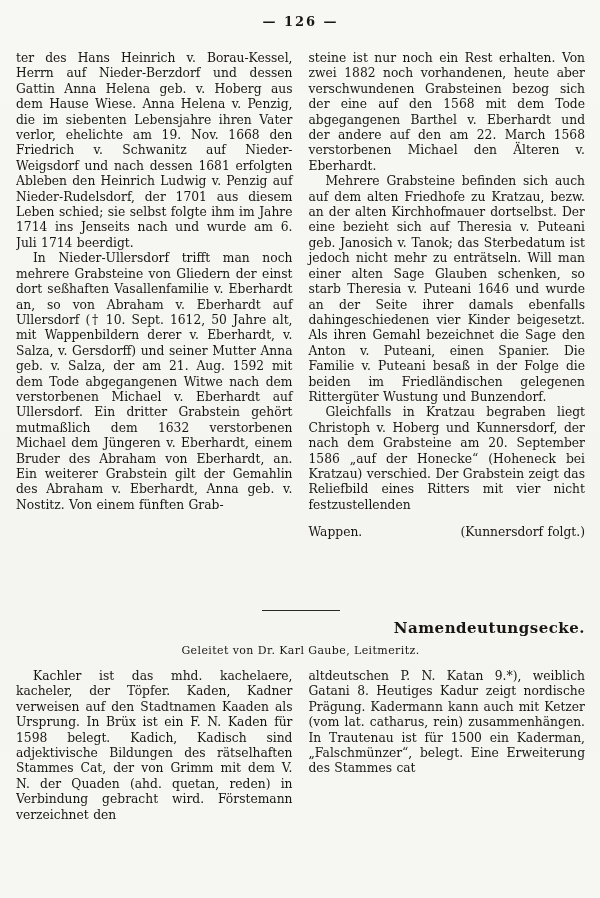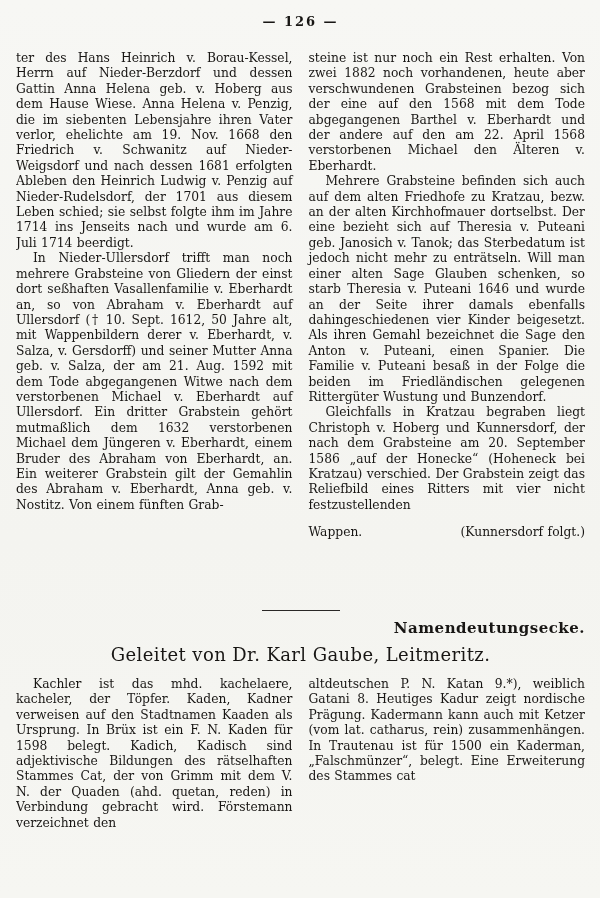--- a/index.html
+++ b/index.html
@@ -71,21 +71,21 @@
   }
   .section-title {
     text-align: right;
     font-size: 15px;
     font-weight: bold;
     margin: 8px 0 7px 0;
     letter-spacing: 0.5px;
   }
   .section-subtitle {
     text-align: center;
-    font-size: 18px;
+    font-size: 11px;
     margin: 0 0 12px 0;
     letter-spacing: 0.4px;
   }
   .footnote {
     margin-top: 14px;
   }
   .footnote-rule {
     width: 72px;
     height: 0;
     border-top: 1.3px solid #2a2826;
@@ -105,21 +105,21 @@
 <div class="page">
 
   <div class="page-header">— 126 —</div>
 
   <div class="columns top-section">
     <div class="col">
       <p class="noindent">ter des Hans Heinrich v. Borau-Kessel, Herrn auf Nieder-Berzdorf und dessen Gattin Anna Helena geb. v. Hoberg aus dem Hause Wiese. Anna Helena v. Penzig, die im siebenten Lebensjahre ihren Vater verlor, ehelichte am 19. Nov. 1668 den Friedrich v. Schwanitz auf Nieder-Weigsdorf und nach dessen 1681 erfolgten Ableben den Heinrich Ludwig v. Penzig auf Nieder-Rudelsdorf, der 1701 aus diesem Leben schied; sie selbst folgte ihm im Jahre 1714 ins Jenseits nach und wurde am 6. Juli 1714 beerdigt.</p>
       <p>In Nieder-Ullersdorf trifft man noch mehrere Grabsteine von Gliedern der einst dort seßhaften Vasallenfamilie v. Eberhardt an, so von Abraham v. Eberhardt auf Ullersdorf († 10. Sept. 1612, 50 Jahre alt, mit Wappenbildern derer v. Eberhardt, v. Salza, v. Gersdorff) und seiner Mutter Anna geb. v. Salza, der am 21. Aug. 1592 mit dem Tode abgegangenen Witwe nach dem verstorbenen Michael v. Eberhardt auf Ullersdorf. Ein dritter Grabstein gehört mutmaßlich dem 1632 verstorbenen Michael dem Jüngeren v. Eberhardt, einem Bruder des Abraham von Eberhardt, an. Ein weiterer Grabstein gilt der Gemahlin des Abraham v. Eberhardt, Anna geb. v. Nostitz. Von einem fünften Grab-</p>
     </div>
     <div class="col">
-      <p class="noindent">steine ist nur noch ein Rest erhalten. Von zwei 1882 noch vorhandenen, heute aber verschwundenen Grabsteinen bezog sich der eine auf den 1568 mit dem Tode abgegangenen Barthel v. Eberhardt und der andere auf den am 22. April 1568 verstorbenen Michael den Älteren v. Eberhardt.</p>
+      <p class="noindent">steine ist nur noch ein Rest erhalten. Von zwei 1882 noch vorhandenen, heute aber verschwundenen Grabsteinen bezog sich der eine auf den 1568 mit dem Tode abgegangenen Barthel v. Eberhardt und der andere auf den am 22. March 1568 verstorbenen Michael den Älteren v. Eberhardt.</p>
       <p>Mehrere Grabsteine befinden sich auch auf dem alten Friedhofe zu Kratzau, bezw. an der alten Kirchhofmauer dortselbst. Der eine bezieht sich auf Theresia v. Puteani geb. Janosich v. Tanok; das Sterbedatum ist jedoch nicht mehr zu enträtseln. Will man einer alten Sage Glauben schenken, so starb Theresia v. Puteani 1646 und wurde an der Seite ihrer damals ebenfalls dahingeschiedenen vier Kinder beigesetzt. Als ihren Gemahl bezeichnet die Sage den Anton v. Puteani, einen Spanier. Die Familie v. Puteani besaß in der Folge die beiden im Friedländischen gelegenen Rittergüter Wustung und Bunzendorf.</p>
       <p>Gleichfalls in Kratzau begraben liegt Christoph v. Hoberg und Kunnersdorf, der nach dem Grabsteine am 20. September 1586 „auf der Honecke“ (Hoheneck bei Kratzau) verschied. Der Grabstein zeigt das Reliefbild eines Ritters mit vier nicht festzustellenden</p>
       <div class="closing-line">
         <span>Wappen.</span>
         <span>(Kunnersdorf folgt.)</span>
       </div>
     </div>
   </div>
 
   <div class="divider"></div>

